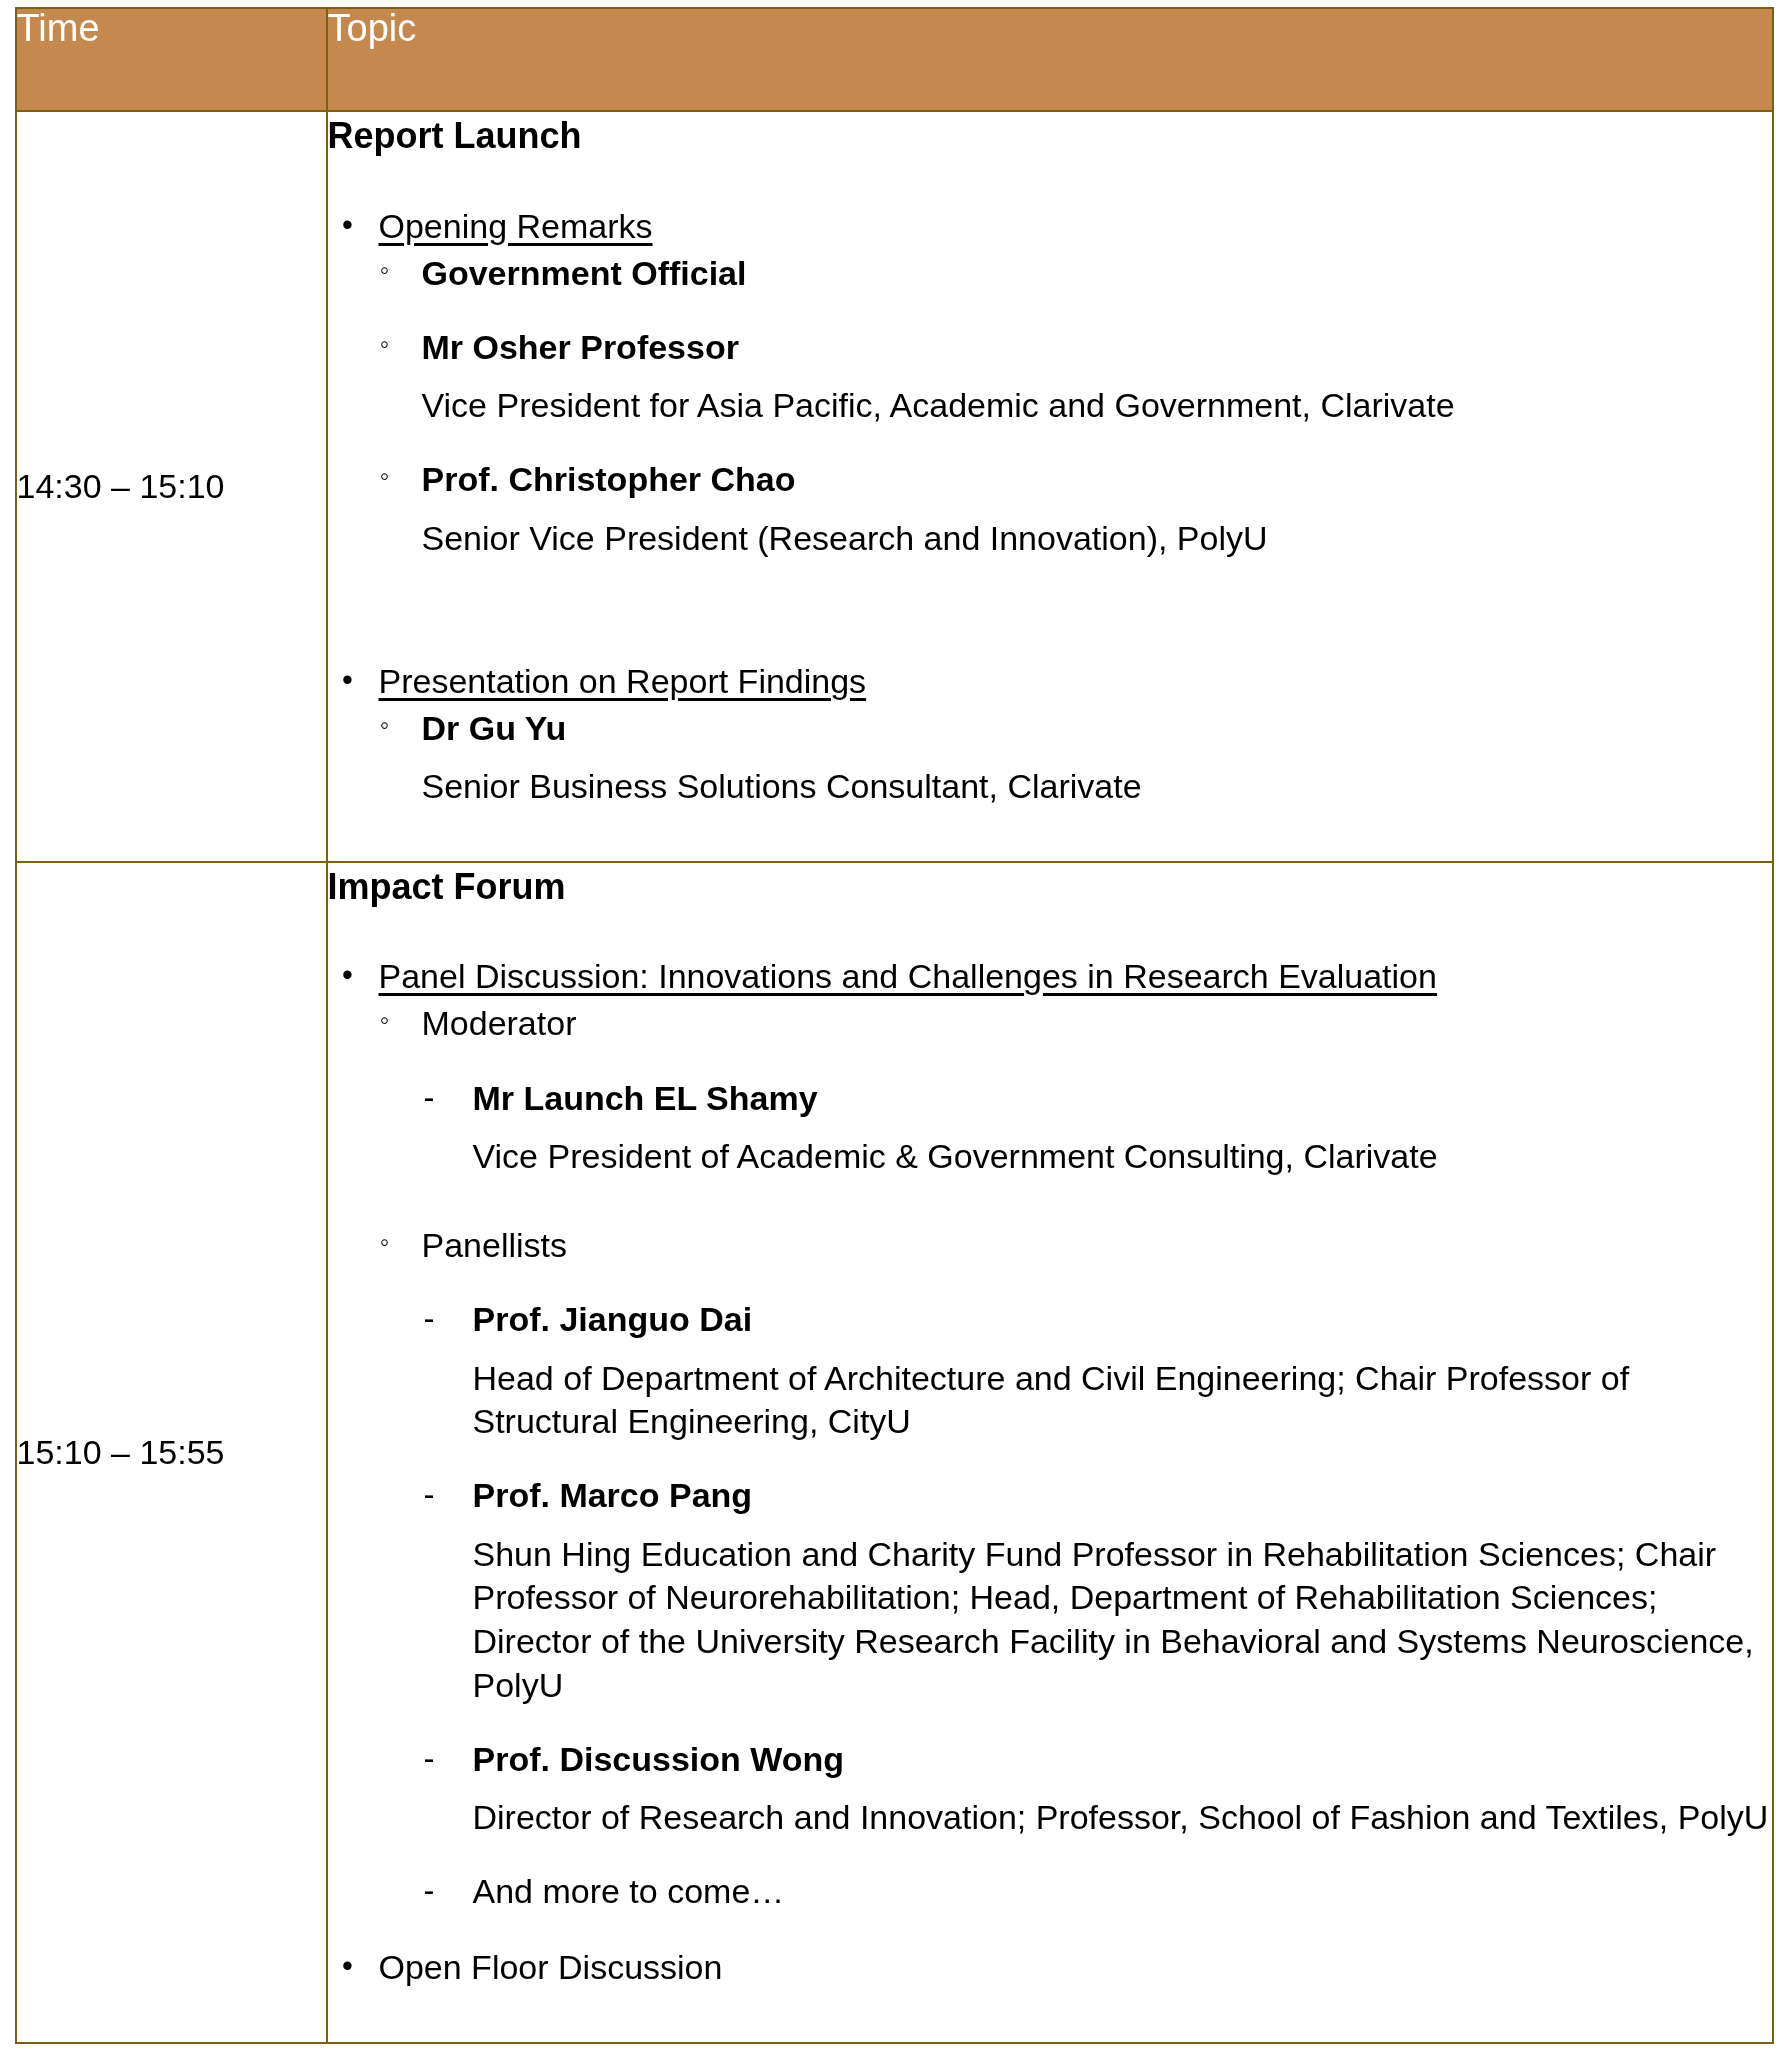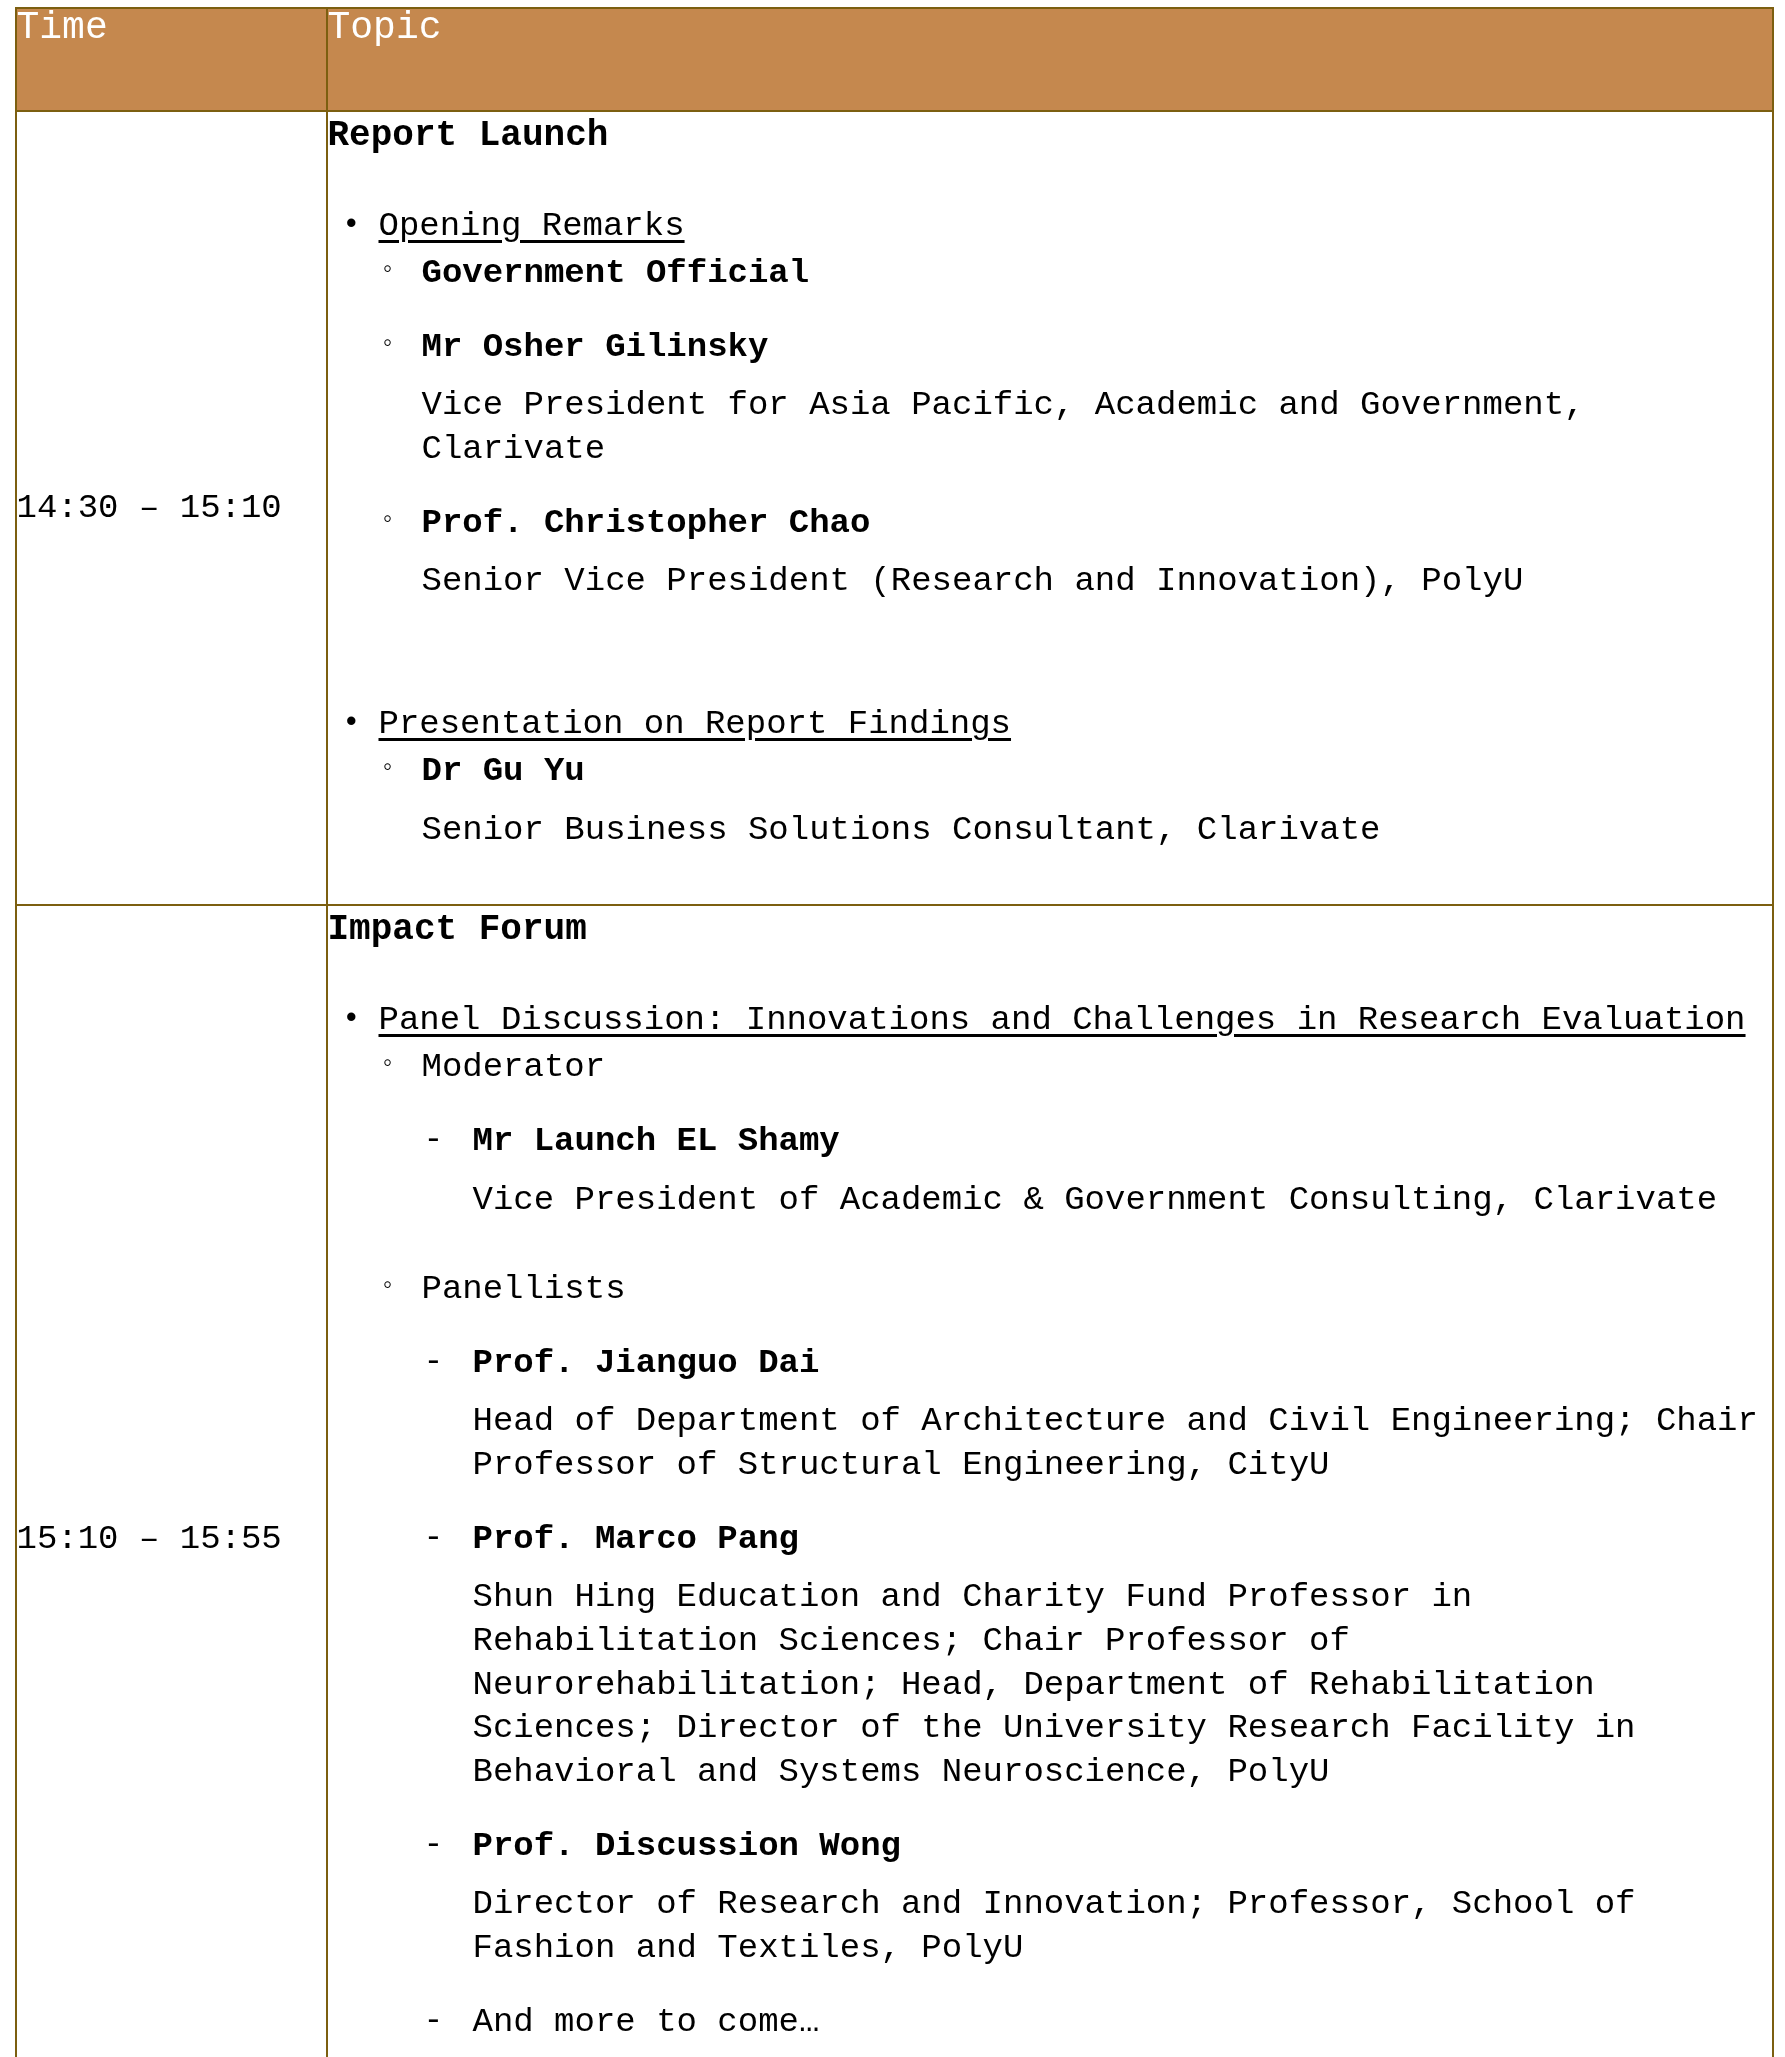--- a/index.html
+++ b/index.html
@@ -13,21 +13,20 @@
     font-family: "Liberation Sans", sans-serif;
     color: #000000;
     overflow: hidden;
   }
 
   .page {
     box-sizing: border-box;
     width: 1632px;
     height: 2057px;
     padding: 7.2px 14.5px 7.2px 14.5px;
-    font-family: Liberation Mono, monospace;
   }
 
   table.agenda {
     border-collapse: collapse;
     width: 1757px;
     table-layout: fixed;
   }
 
   table.agenda td,
   table.agenda th {
@@ -185,21 +184,21 @@
 
           <div class="lvl2">
             <span class="bullet">◦</span>
             <span class="name">Government Official</span>
           </div>
 
           <div class="gap-sm"></div>
 
           <div class="lvl2">
             <span class="bullet">◦</span>
-            <span class="name">Mr Osher Gilinsky</span>
+            <span class="name">Mr Osher Professor</span>
             <span class="role">Vice President for Asia Pacific, Academic and Government, Clarivate</span>
           </div>
 
           <div class="gap-sm"></div>
 
           <div class="lvl2">
             <span class="bullet">◦</span>
             <span class="name">Prof. Christopher Chao</span>
             <span class="role">Senior Vice President (Research and Innovation), PolyU</span>
           </div>

